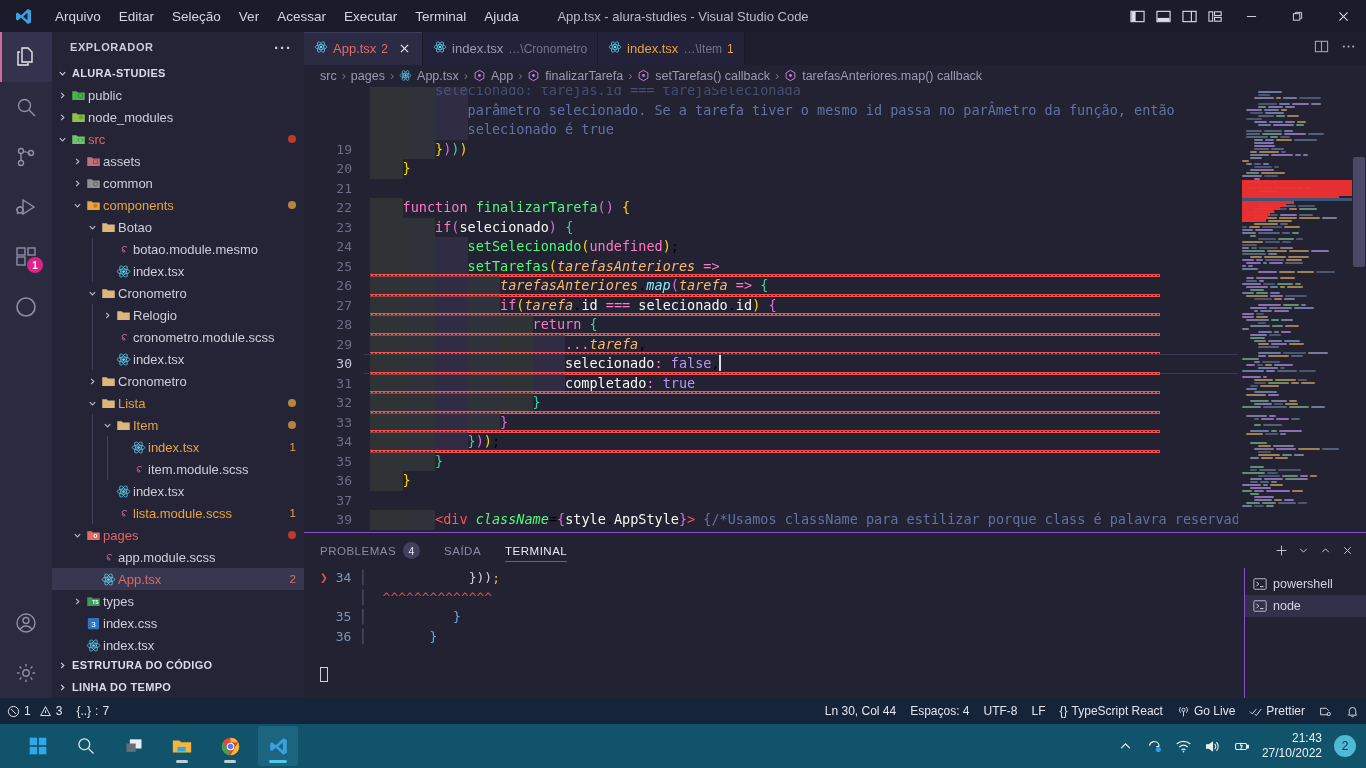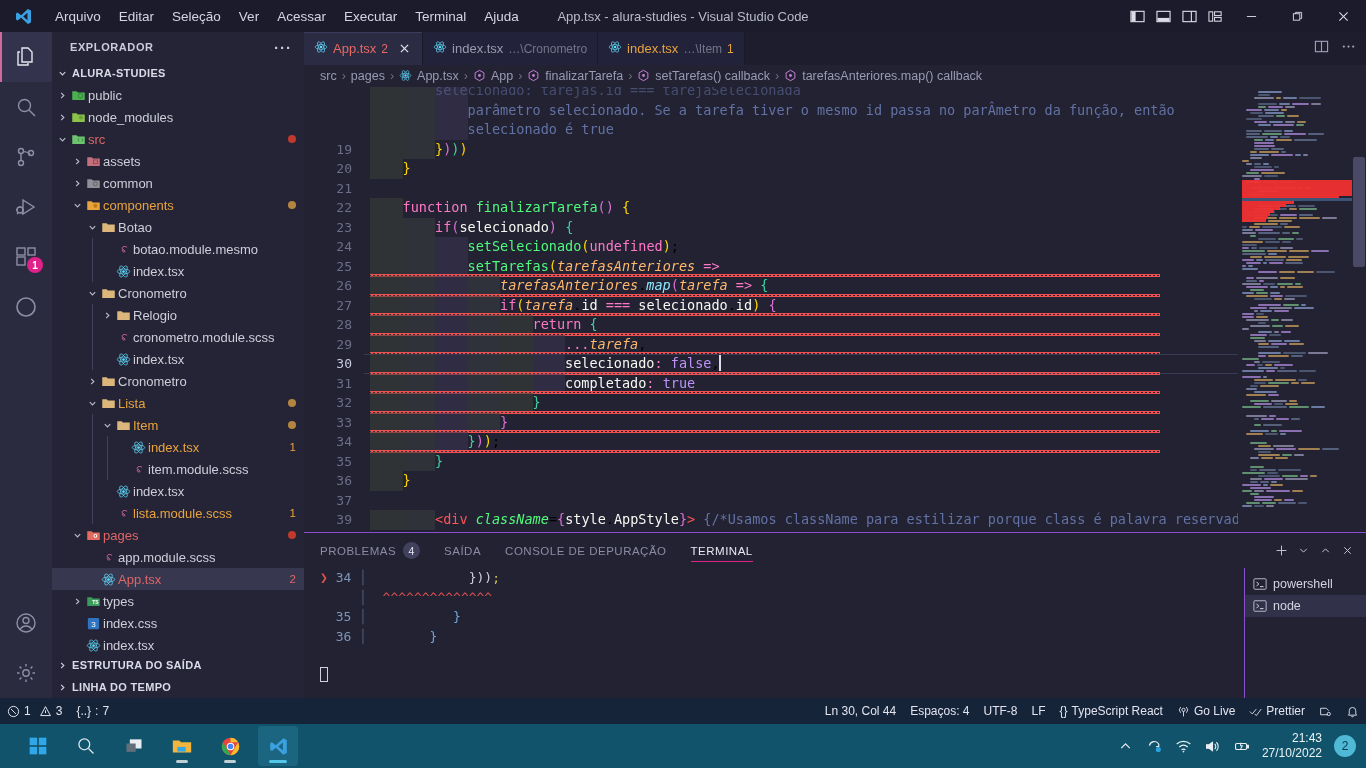--- a/index.html
+++ b/index.html
@@ -774,21 +774,21 @@
           </span>
           <span class="flabel">index.tsx</span>
         </div>
       </div>
     <div class="sb-section">
       <span class="chev">
         <svg viewBox="0 0 10 10" fill="none" stroke="#cbccdb" stroke-width="1.3">
             <path d="M3.5 2L6.5 5 3.5 8"></path>
           </svg>
       </span>
-      <span>ESTRUTURA DO SAÍDA</span>
+      <span>ESTRUTURA DO CÓDIGO</span>
     </div>
     <div class="sb-section">
       <span class="chev">
         <svg viewBox="0 0 10 10" fill="none" stroke="#cbccdb" stroke-width="1.3">
             <path d="M3.5 2L6.5 5 3.5 8"></path>
           </svg>
       </span>
       <span>LINHA DO TEMPO</span>
     </div>
   </div>
@@ -1532,23 +1532,20 @@
   </div>
 
   <div class="panel">
     <div class="panel-tabs" id="paneltabs">
         <div class="ptab">
           <span>PROBLEMAS</span>
           <span class="pcount">4</span>
         </div>
         <div class="ptab">
           <span>SAÍDA</span>
-        </div>
-        <div class="ptab">
-          <span>CONSOLE DE DEPURAÇÃO</span>
         </div>
         <div class="ptab active">
           <span>TERMINAL</span>
         </div>
       </div>
     <div class="panel-actions" style="position:absolute;right:0;top:0;height:35px;">
       <div class="pact">
         <svg viewBox="0 0 16 16" stroke="currentColor" stroke-width="1.2">
             <line x1="8" y1="2" x2="8" y2="14"></line>
             <line x1="2" y1="8" x2="14" y2="8"></line>

